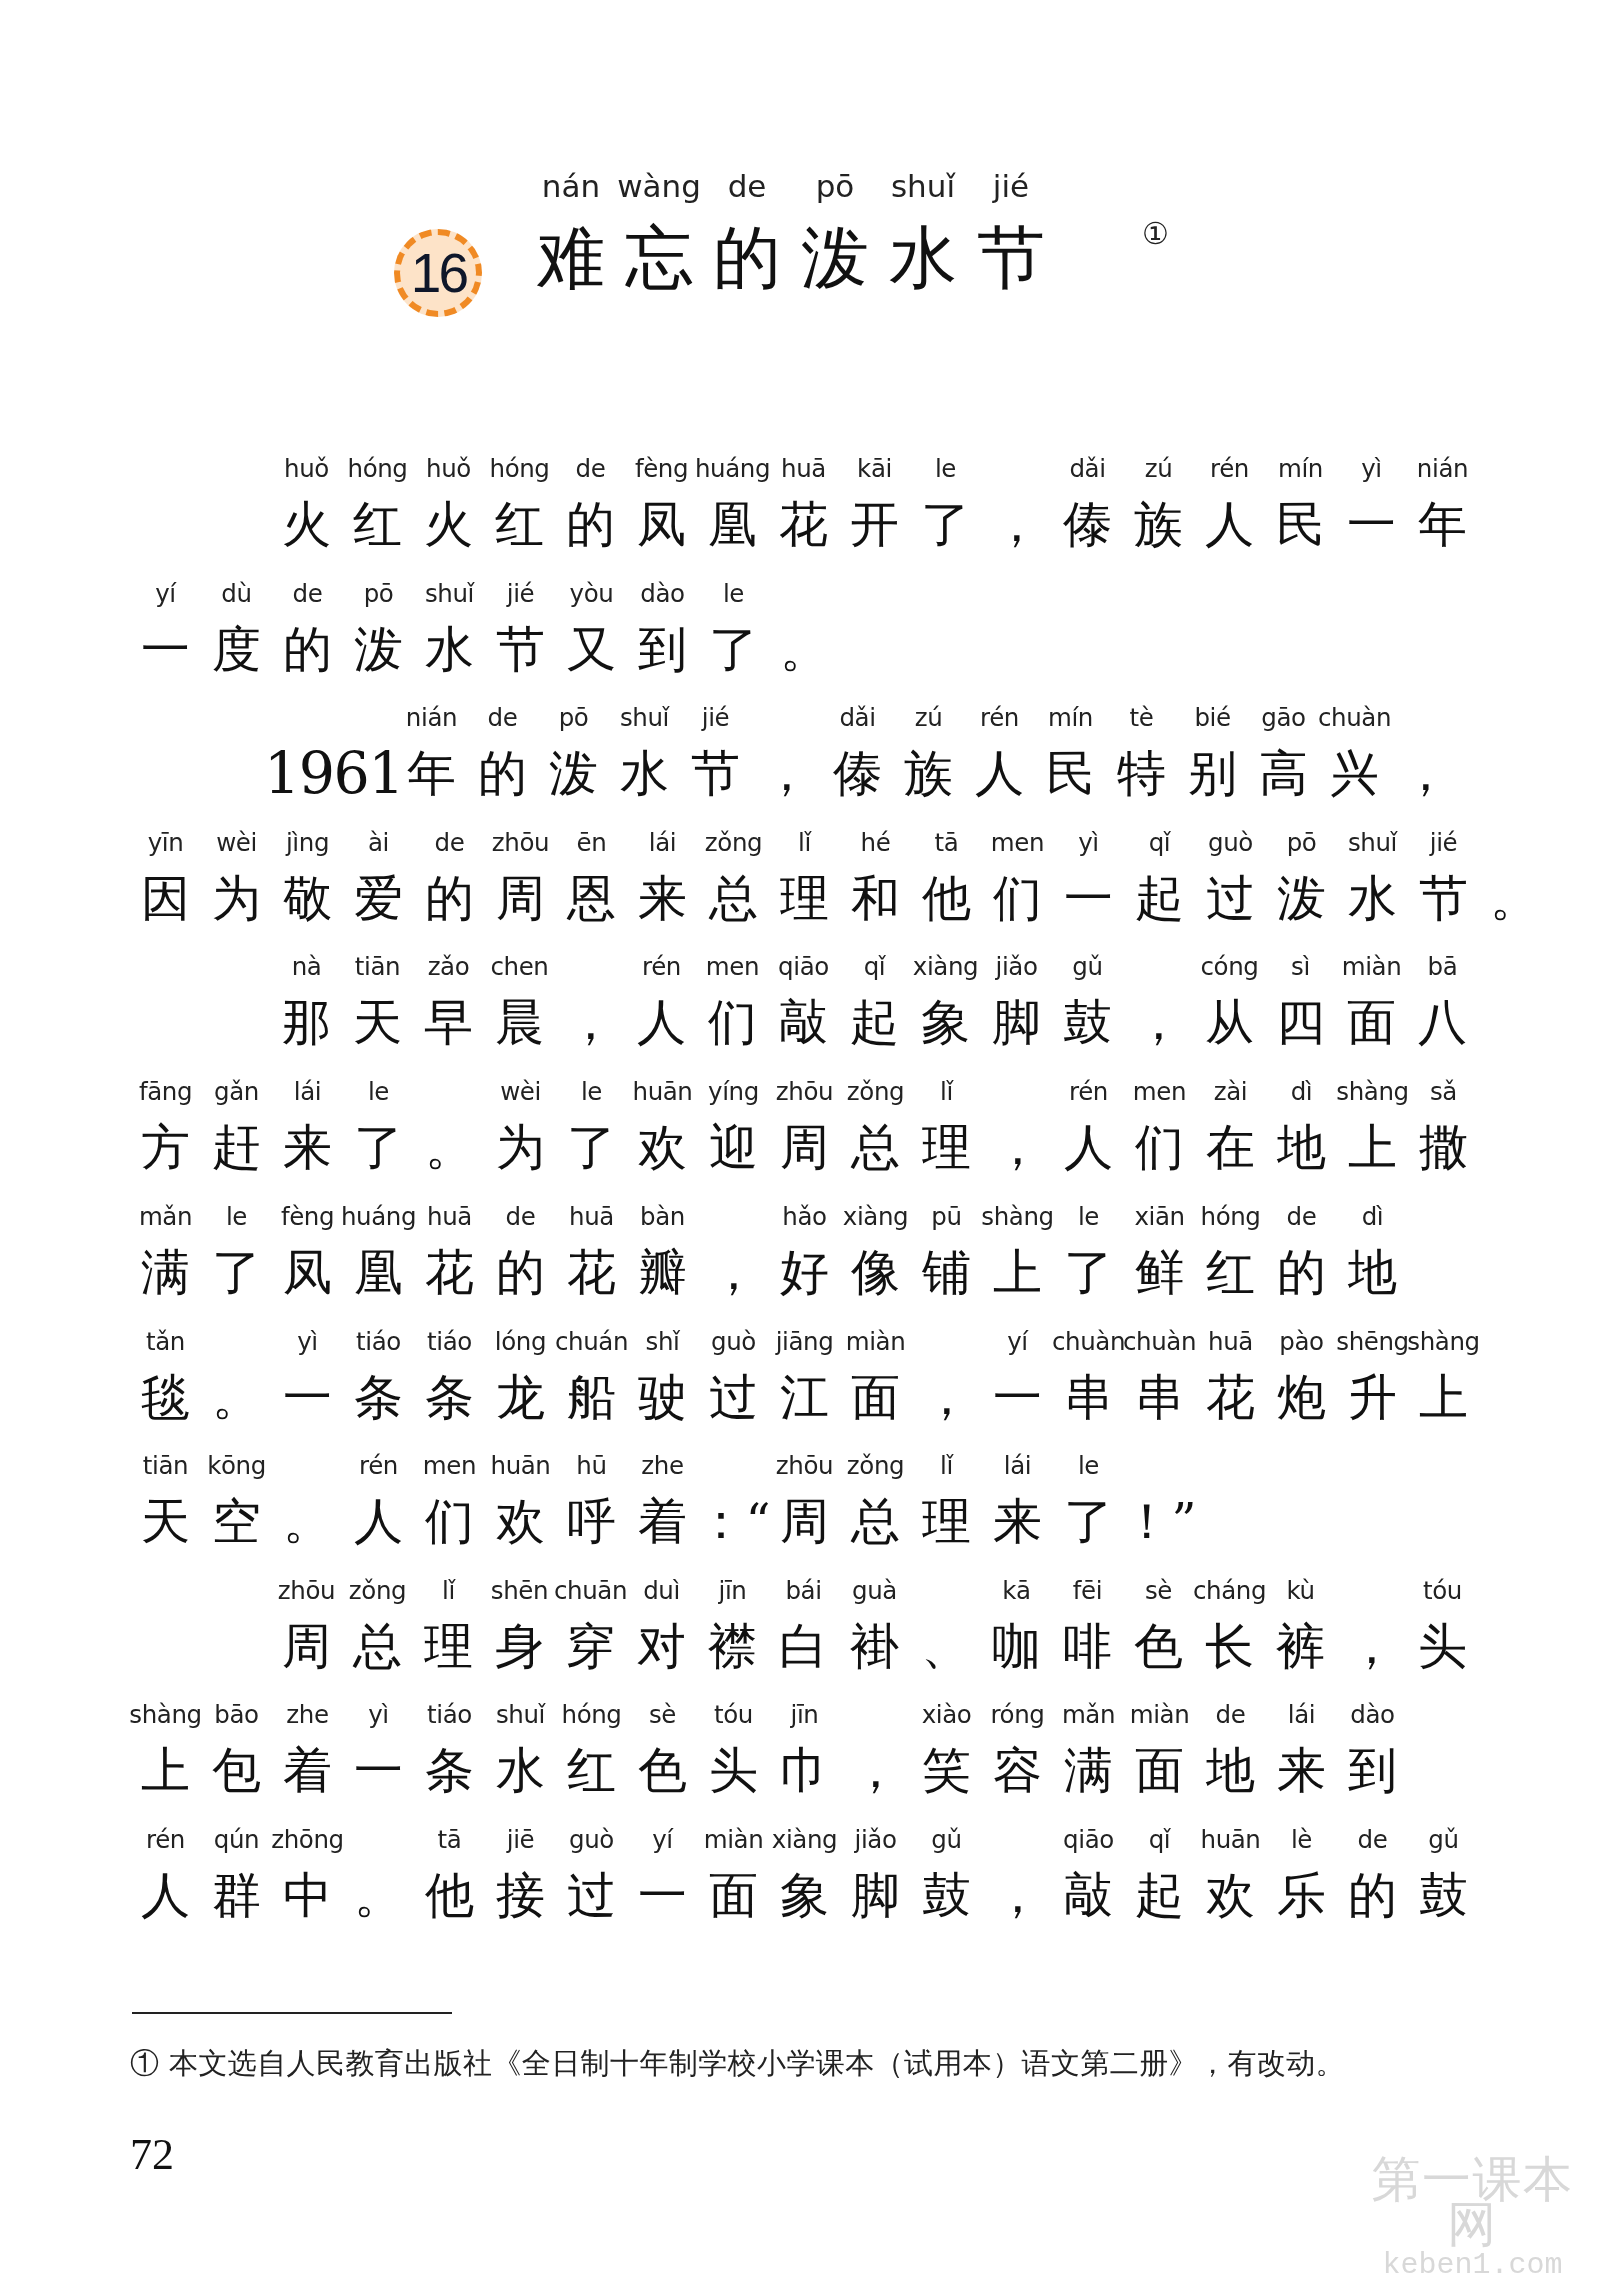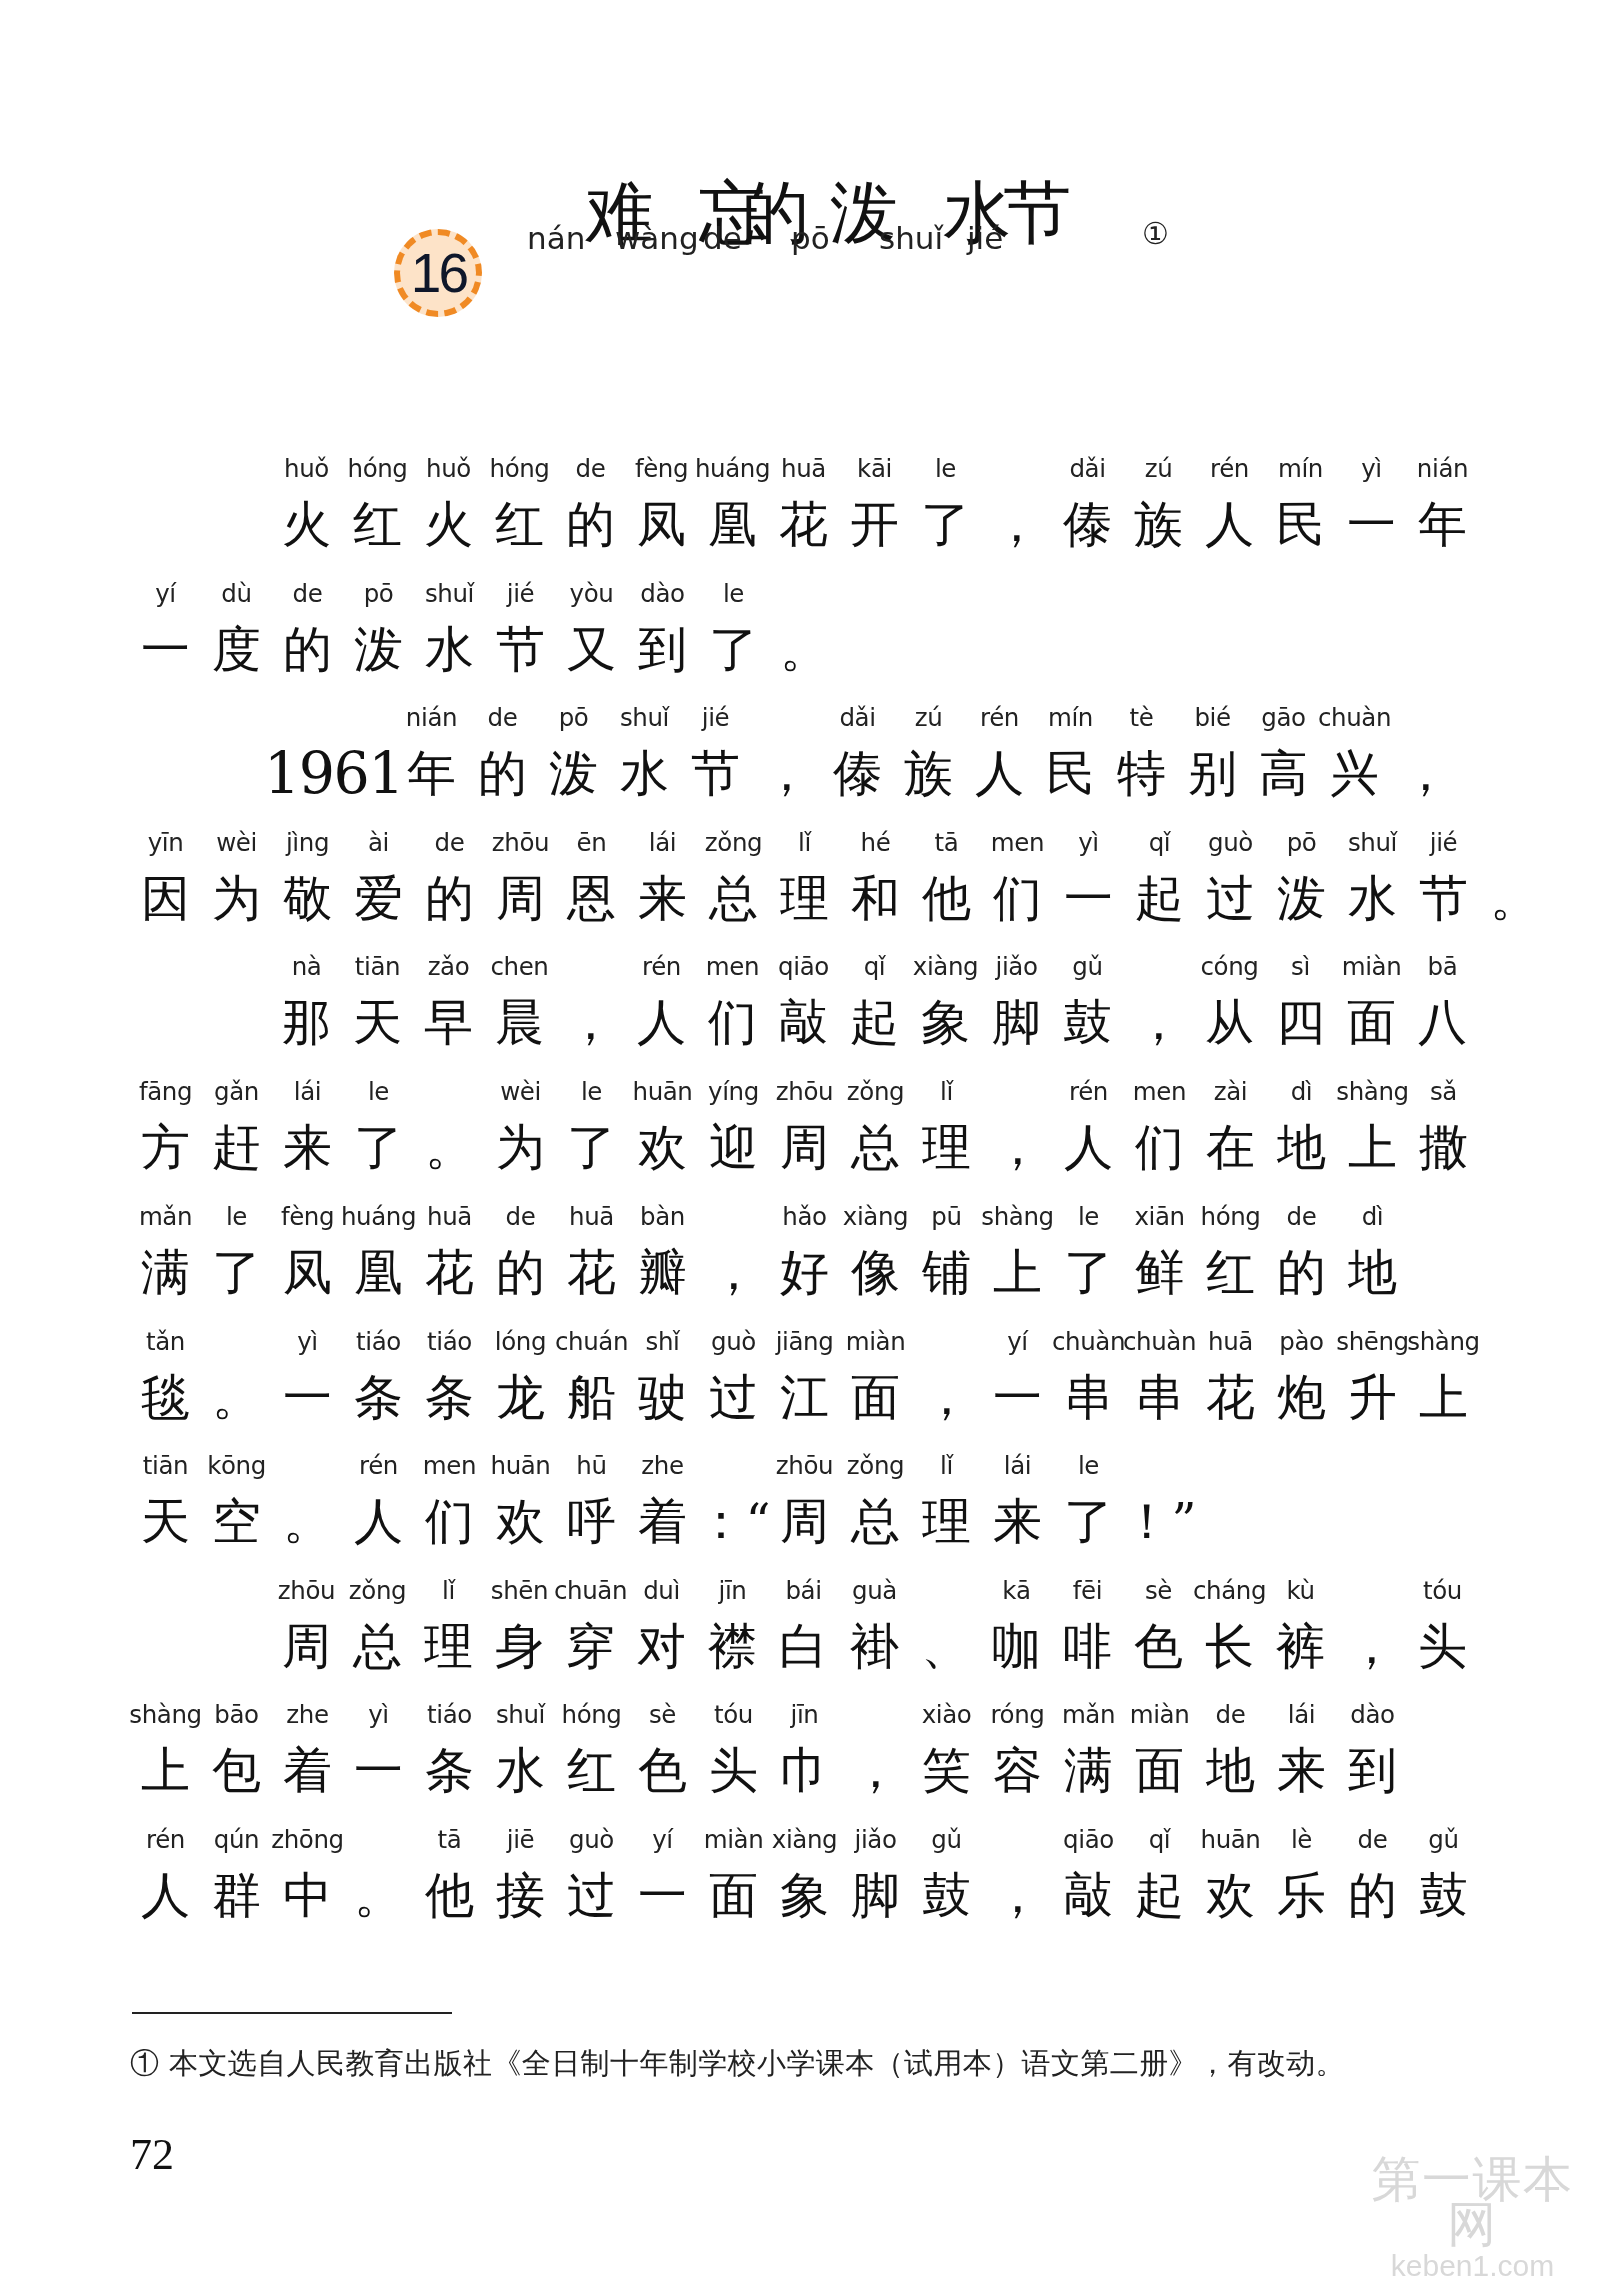--- a/index.html
+++ b/index.html
@@ -8,21 +8,21 @@
   .page { position: absolute; left: 0; top: 0; width: 1616px; height: 2284px; }
 
   
   .title-block { position: absolute; left: 387px; top: 164px; width: 892px; height: 164px; }
   .badge { position: absolute; left: 7.4px; top: 65px; width: 88px; height: 88px; border-radius: 50%;
            background: #fde3c8; border: 6px dashed #f08a24; box-sizing: border-box;
            display: flex; align-items: center; justify-content: center; }
   .badge span { font-family: "Liberation Sans", sans-serif; font-size: 55px; font-weight: 400;
                 color: #0f172a; letter-spacing: -3px; line-height: 1; }
   .title-row { position: absolute; left: 140px; top: 0; display: flex; }
-  .tcell { width: 88px; display: flex; flex-direction: row; align-items: flex-end; }
+  .tcell { width: 88px; display: flex; flex-direction: column; align-items: center; }
   .tpy { font-family: "DejaVu Sans", sans-serif; font-size: 31px; line-height: 45px; height: 45px;
          color: #222; white-space: nowrap; }
   .thz { font-family: "DejaVu Serif", serif; font-size: 68px; line-height: 97px; height: 97px; color: #111; }
   .title-note { position: absolute; left: 755px; top: 52px; font-size: 30px; color: #222; }
 
   
   .line { position: absolute; display: flex; align-items: flex-end; }
   .cell { width: 71px; display: flex; flex-direction: column; align-items: center; flex: 0 0 auto; }
   .cell.num { width: 125px; }
   .py { font-family: "DejaVu Sans", sans-serif; font-size: 24.5px; line-height: 34px; height: 34px;
@@ -32,21 +32,21 @@
   .hz.numtext { font-size: 57px; letter-spacing: -1.5px; }
 
   
   .fn-rule { position: absolute; left: 132px; top: 2012px; width: 320px; height: 2.2px; background: #222; }
   .footnote { position: absolute; left: 130px; top: 2044px; font-size: 29px; color: #222;
               font-family: "DejaVu Serif", serif; white-space: nowrap; letter-spacing: 0.4px; }
   .page-number { position: absolute; left: 130px; top: 2129px; font-family: Liberation Serif, serif;
                  font-size: 44px; color: #111; }
   .watermark { position: absolute; left: 1361px; top: 2157px; width: 223px; text-align: center; color: #d8d8d8; }
   .wm-cn { font-family: Liberation Sans, sans-serif; font-size: 49px; line-height: 45px; letter-spacing: 1.5px; }
-  .wm-en { font-family: Liberation Sans, sans-serif; font-size: 30px; line-height: 37px; }
+  .wm-en { font-family: Liberation Mono, monospace; font-size: 30px; line-height: 37px; }
 </style>
 </head>
 <body>
 
 <div class="page">
 
   <div class="title-block">
     <div class="badge">
       <span>16</span>
     </div>

